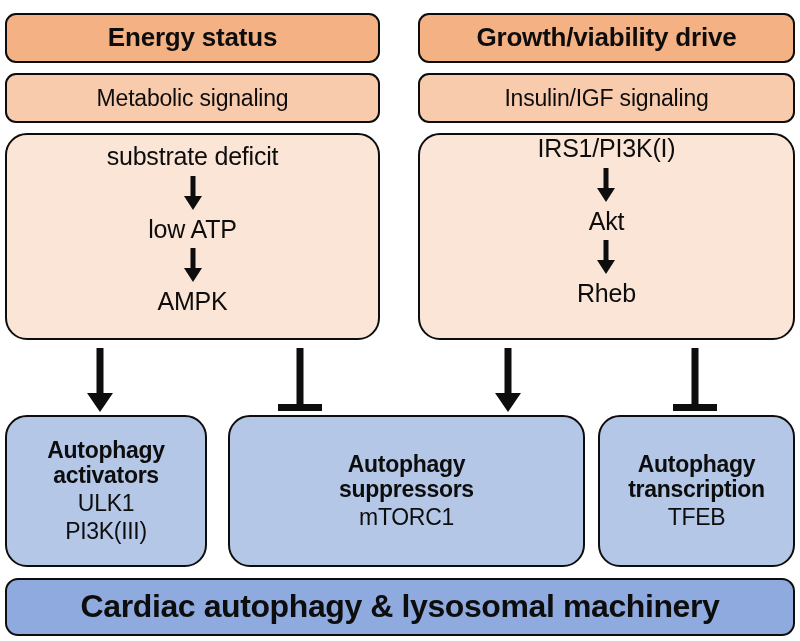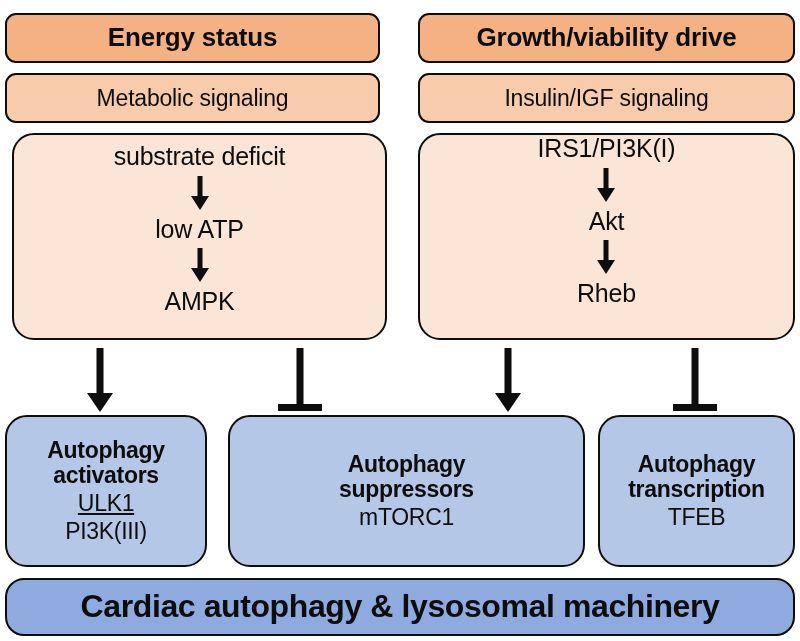--- a/index.html
+++ b/index.html
@@ -52,21 +52,21 @@
     border-right:9px solid transparent;
     border-top:14px solid #0d0d0d;
   }
 
   
   .blue{border-radius:22px;}
   .blue .ttl{font-weight:bold;font-size:23px;letter-spacing:-0.3px;}
   .blue .itm{font-weight:normal;font-size:23px;letter-spacing:-0.3px;}
 
   
-  .bottom{border-radius:19px;font-weight:bold;font-size:32px;letter-spacing:-0.4px;}
+  .bottom{border-radius:13px;font-weight:bold;font-size:32px;letter-spacing:-0.4px;}
 
   
   .conn{position:absolute;}
   .conn .shaft{
     position:absolute;left:50%;transform:translateX(-50%);
     top:0;width:7px;background:#0d0d0d;
   }
   .conn .head{
     position:absolute;left:50%;transform:translateX(-50%);
     width:0;height:0;
@@ -85,21 +85,21 @@
 <div id="stage">
 
   <div class="box hdr-dark" style="left:5px;top:13px;width:375px;height:50px;background:#F4B183;">
     <span>Energy status</span>
   </div>
 
   <div class="box hdr-light" style="left:5px;top:73px;width:375px;height:50px;background:#F8CBAD;">
     <span>Metabolic signaling</span>
   </div>
 
-  <div class="box panel" style="left:12px;top:133px;width:375px;height:207px;background:#FBE5D6;justify-content:flex-start;">
+  <div class="box panel" style="left:5px;top:133px;width:375px;height:207px;background:#FBE5D6;justify-content:flex-start;">
     <div class="chain" style="padding-top:8px;">
       <span class="node">substrate deficit</span>
       <span class="arr">
           <i class="shaft"></i>
           <i class="head"></i>
         </span>
       <span class="node">low ATP</span>
       <span class="arr">
           <i class="shaft"></i>
           <i class="head"></i>
@@ -148,21 +148,21 @@
   </div>
 
   <div class="conn" style="left:680px;top:348px;width:30px;height:64px;">
     <i class="shaft" style="height:56px;"></i>
     <i class="bar" style="top:56px;width:44px;"></i>
   </div>
 
   <div class="box blue" style="left:5px;top:415px;width:202px;height:152px;background:#B4C7E7;">
     <span class="ttl">Autophagy</span>
     <span class="ttl">activators</span>
-    <span class="itm" style="margin-top:4px;text-decoration:underline;">ULK1</span>
+    <span class="itm" style="margin-top:4px;">ULK1</span>
     <span class="itm" style="margin-top:4px;">PI3K(III)</span>
   </div>
 
   <div class="box blue" style="left:228px;top:415px;width:357px;height:152px;background:#B4C7E7;">
     <span class="ttl">Autophagy</span>
     <span class="ttl">suppressors</span>
     <span class="itm" style="margin-top:4px;">mTORC1</span>
   </div>
 
   <div class="box blue" style="left:598px;top:415px;width:197px;height:152px;background:#B4C7E7;">

